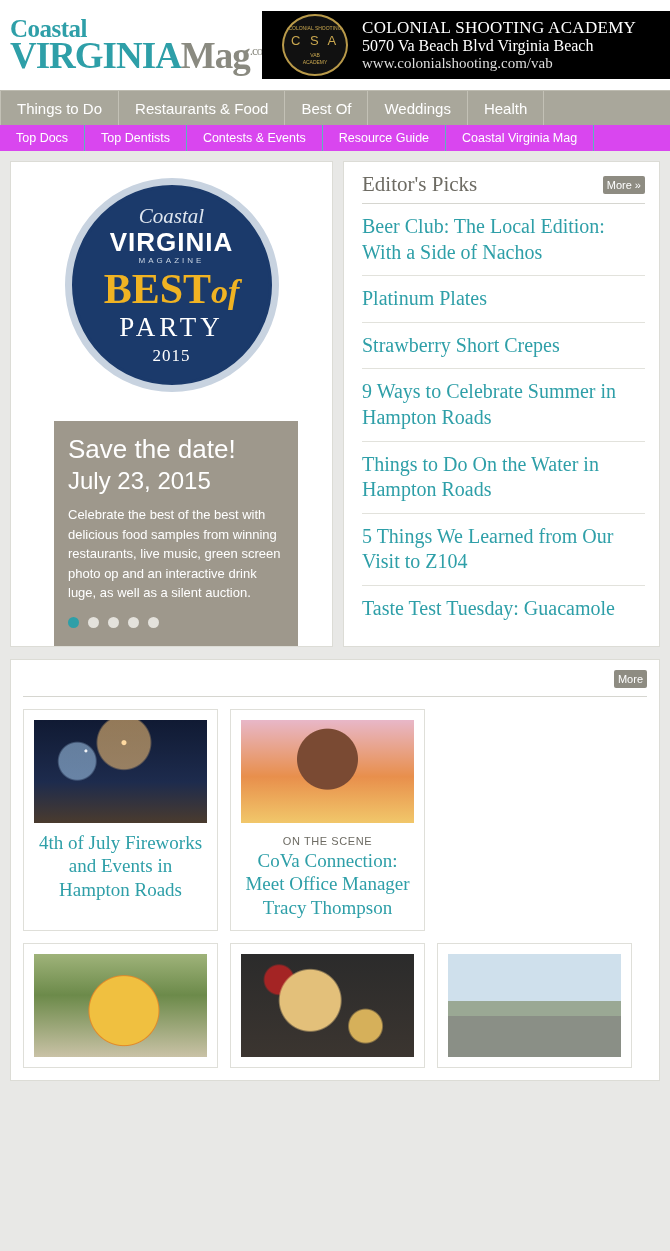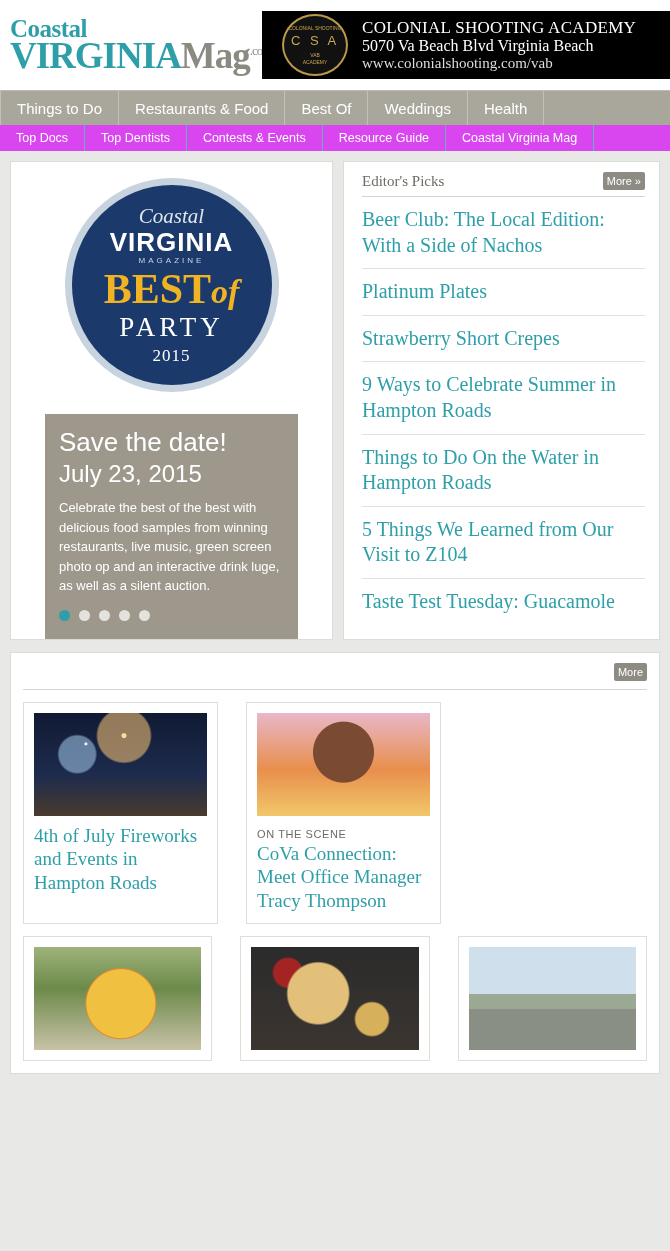--- a/index.html
+++ b/index.html
@@ -152,21 +152,21 @@
   .badge .b4 {
     font-family:"Liberation Serif", serif;
     font-size: 42px; font-weight: bold; color: #f0b323; margin-top: 3px;
   }
   .badge .b4 em { font-style: italic; font-size: 34px; }
   .badge .b5 { font-family:"Liberation Serif", serif; font-size: 27px; letter-spacing: 4px; margin-top: 4px;}
   .badge .b6 { font-family:"Liberation Serif", serif; font-size: 17px; margin-top: 6px; letter-spacing: 1px;}
 
   .caption {
     position: absolute;
-    left: 34px; right: 34px;
+    left: 43px; right: 34px;
     bottom: 0;
     background: rgba(150,143,130,0.92);
     color: #ffffff;
     padding: 14px 14px 18px 14px;
   }
   .caption h2 {
     margin: 0;
     font-size: 26px;
     font-weight: normal;
     line-height: 1.15;
@@ -193,21 +193,21 @@
   }
   .picks-head {
     display: flex;
     align-items: center;
     justify-content: space-between;
     border-bottom: 1px solid #d6d6d0;
     padding-bottom: 6px;
   }
   .picks-head .t {
     font-family: "Liberation Serif", serif;
-    font-size: 15px;
+    font-size: 21px;
     color: #6d6b63;
   }
   .more-btn {
     background: #8e8c82;
     color: #fff;
     font-size: 11px;
     padding: 3px 4px;
     border: 0;
     border-radius: 2px;
     font-family: "Liberation Sans", sans-serif;
@@ -229,22 +229,23 @@
     margin-top: 12px;
     padding: 10px 12px 12px 12px;
   }
   .lower-head {
     display: flex; justify-content: flex-end;
     padding-bottom: 8px;
     border-bottom: 1px solid #d6d6d0;
   }
   .grid {
     display: flex;
-    gap: 28px;
+    gap: 12px;
     margin-top: 12px;
+    text-align: center;
   }
   .card {
     background: #fff;
     border: 1px solid #dfdfd9;
     width: 195px;
     padding: 10px;
   }
   .thumb {
     width: 100%;
     height: 103px;

